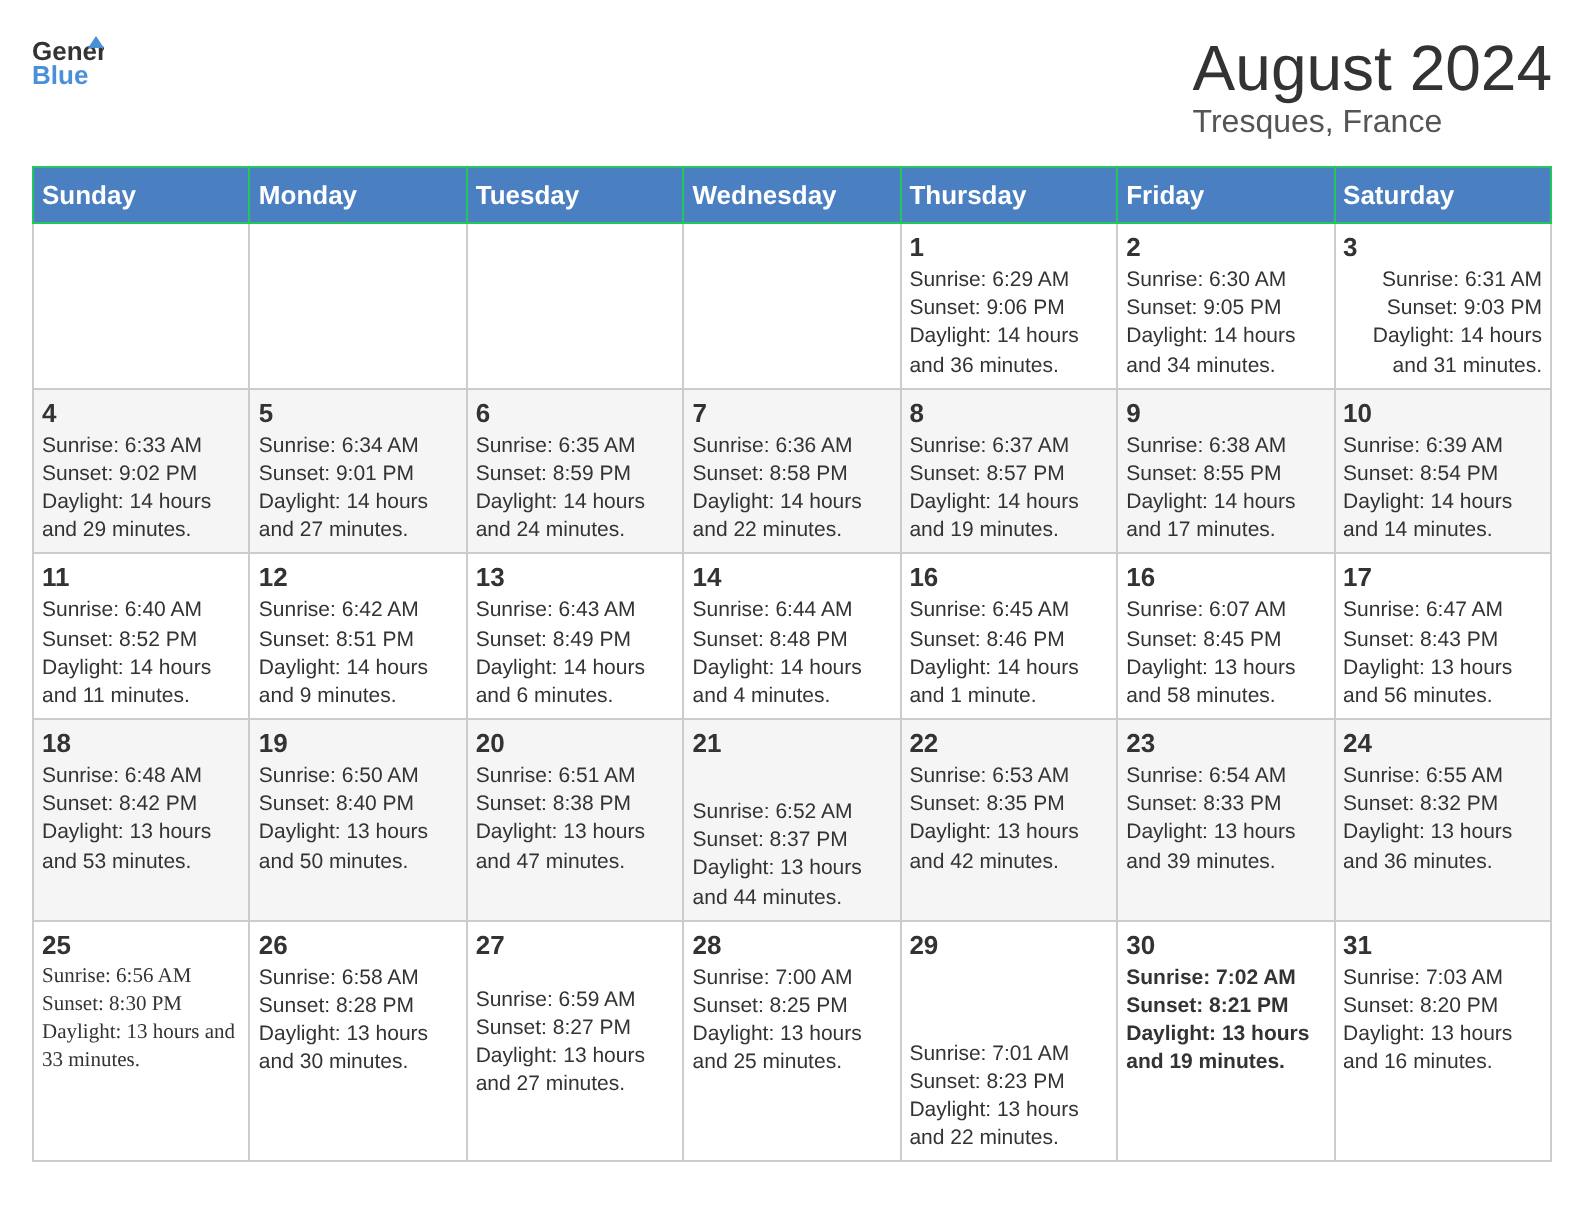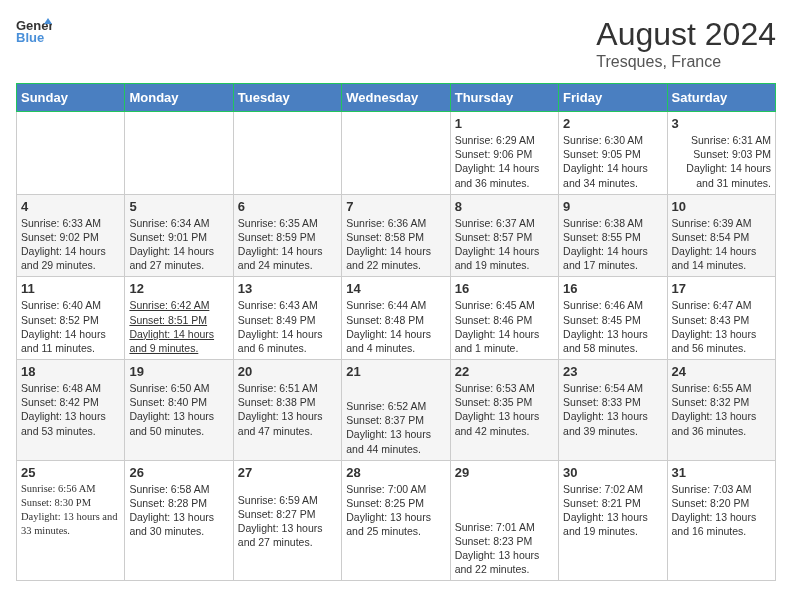--- a/index.html
+++ b/index.html
@@ -177,21 +177,21 @@
       </tr>
       <tr>
         <td>
           <div class="day-number">11</div>
           <div class="day-info" style="white-space: pre-line;">Sunrise: 6:40 AM
 Sunset: 8:52 PM
 Daylight: 14 hours and 11 minutes.</div>
         </td>
         <td>
           <div class="day-number">12</div>
-          <div class="day-info" style="white-space: pre-line; text-decoration: underline;">Sunrise: 6:42 AM
+          <div class="day-info" style="white-space: pre-line;">Sunrise: 6:42 AM
 Sunset: 8:51 PM
 Daylight: 14 hours and 9 minutes.</div>
         </td>
         <td>
           <div class="day-number">13</div>
           <div class="day-info" style="white-space: pre-line;">Sunrise: 6:43 AM
 Sunset: 8:49 PM
 Daylight: 14 hours and 6 minutes.</div>
         </td>
         <td>
@@ -201,21 +201,21 @@
 Daylight: 14 hours and 4 minutes.</div>
         </td>
         <td>
           <div class="day-number">16</div>
           <div class="day-info" style="white-space: pre-line;">Sunrise: 6:45 AM
 Sunset: 8:46 PM
 Daylight: 14 hours and 1 minute.</div>
         </td>
         <td>
           <div class="day-number">16</div>
-          <div class="day-info" style="white-space: pre-line;">Sunrise: 6:46 AM
+          <div class="day-info" style="white-space: pre-line;">Sunrise: 6:07 AM
 Sunset: 8:45 PM
 Daylight: 13 hours and 58 minutes.</div>
         </td>
         <td>
           <div class="day-number">17</div>
           <div class="day-info" style="white-space: pre-line;">Sunrise: 6:47 AM
 Sunset: 8:43 PM
 Daylight: 13 hours and 56 minutes.</div>
         </td>
       </tr>
@@ -289,21 +289,21 @@
 Daylight: 13 hours and 25 minutes.</div>
         </td>
         <td>
           <div class="day-number">29</div>
           <div class="day-info" style="white-space: pre-line; margin-top: 40px;">Sunrise: 7:01 AM
 Sunset: 8:23 PM
 Daylight: 13 hours and 22 minutes.</div>
         </td>
         <td>
           <div class="day-number">30</div>
-          <div class="day-info" style="white-space: pre-line;">Sunrise: 7:02 AM
+          <div class="day-info" style="white-space: pre-line; font-weight: bold;">Sunrise: 7:02 AM
 Sunset: 8:21 PM
 Daylight: 13 hours and 19 minutes.</div>
         </td>
         <td>
           <div class="day-number">31</div>
           <div class="day-info" style="white-space: pre-line;">Sunrise: 7:03 AM
 Sunset: 8:20 PM
 Daylight: 13 hours and 16 minutes.</div>
         </td>
       </tr>

